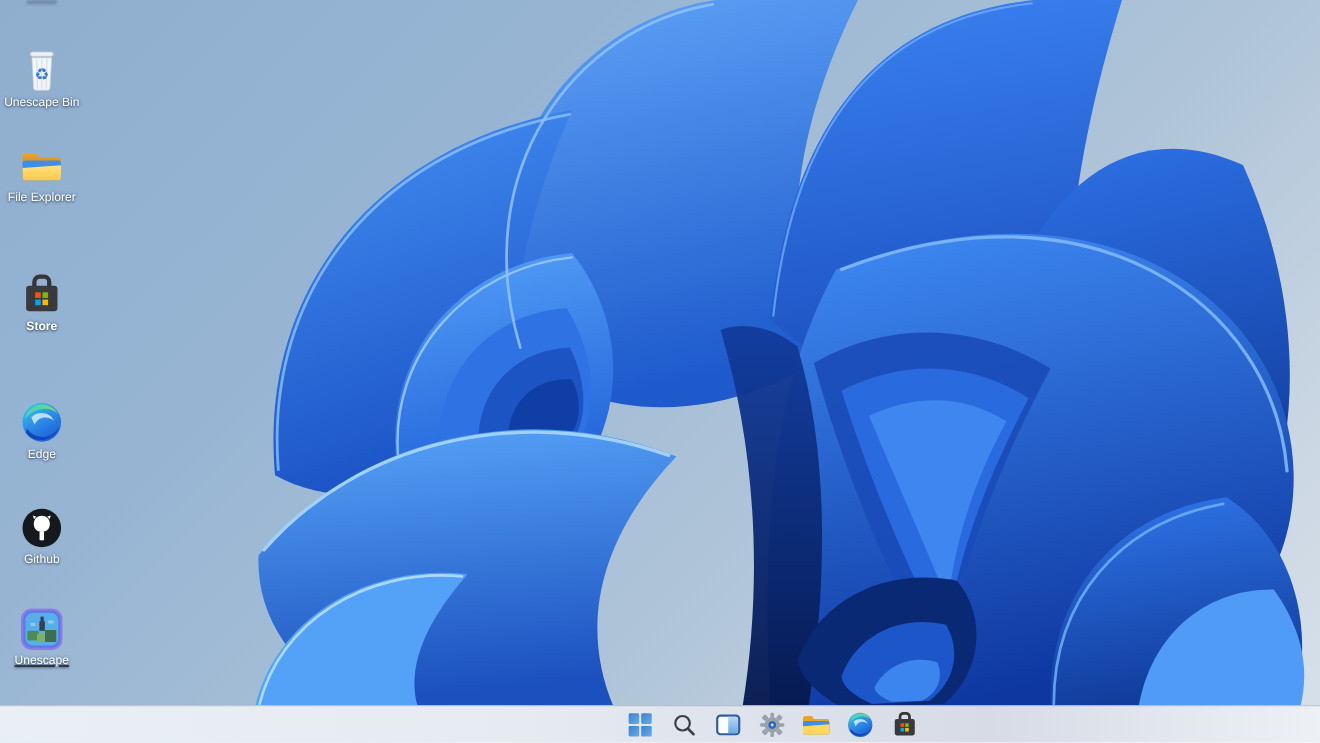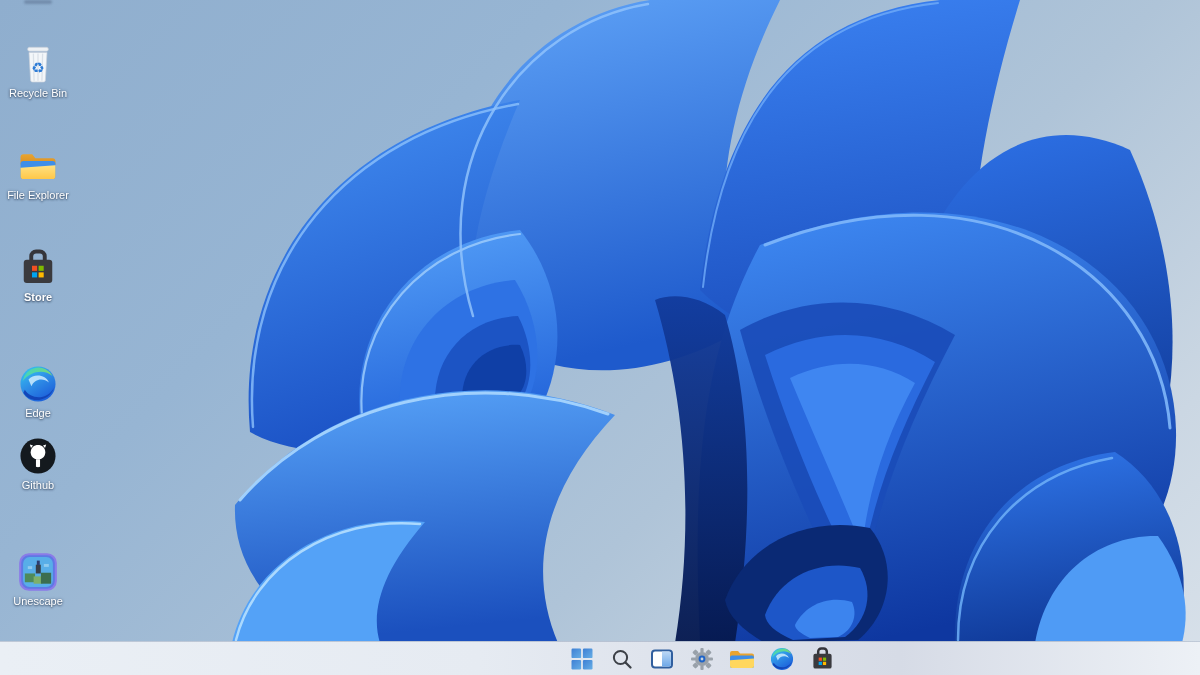--- a/index.html
+++ b/index.html
@@ -113,24 +113,24 @@
 
   <div class="desk-icon" style="top:44px;">
     <div class="art">
       <svg width="30" height="40" viewBox="0 0 26 34">
         <rect x="4" y="2.5" width="18" height="3.4" rx="1.6" fill="#EDF1F5" stroke="#C3CCD6" stroke-width="0.6"></rect>
         <path d="M5.2,7 L20.8,7 L19.4,31 Q19.3,32.6 17.8,32.6 L8.2,32.6 Q6.7,32.6 6.6,31 Z" fill="#F3F6F9" stroke="#C9D1DB" stroke-width="0.6"></path>
         <path d="M9,8 L9.6,31.5 M13,8 L13,31.5 M17,8 L16.4,31.5" stroke="#D9E0E8" stroke-width="1.1" fill="none"></path>
         <text x="13" y="24.5" font-size="13" text-anchor="middle" fill="#2E7CD6" font-family="'DejaVu Sans',sans-serif">♻</text>
       </svg>
     </div>
-    <div class="lbl">Recycle Bin</div>
-  </div>
-
-  <div class="desk-icon" style="top:146px;">
+    <div class="lbl">Unescape Bin</div>
+  </div>
+
+  <div class="desk-icon" style="top:131px;">
     <div class="art">
       <svg width="38" height="32" viewBox="0 0 26 22">
         <defs>
           <linearGradient id="fbody" x1="0" y1="0" x2="0" y2="1">
               <stop offset="0" stop-color="#E9A42F"></stop>
               <stop offset="1" stop-color="#D98F23"></stop>
             </linearGradient>
           <linearGradient id="ffront" x1="0" y1="0" x2="0" y2="1">
               <stop offset="0" stop-color="#FFE182"></stop>
               <stop offset="1" stop-color="#FFC748"></stop>
@@ -174,34 +174,34 @@
         </defs>
         <circle cx="13" cy="13" r="12" fill="url(#ebody)"></circle>
         <path d="M2.5,11 A11,11 0 0 1 23,7.5 C 17,2.5 8,4 2.5,11 Z" fill="url(#etop)" opacity="0.95"></path>
         <path d="M4,17 C 8,23.5 19,24.5 24,15.5 C 21,25 7.5,27 3,19 Z" fill="#1345B8"></path>
         <path d="M6.5,10 C 10,5.5 18.5,6.5 20.5,12 C 16.5,8.5 10.5,9.5 8.5,14.5 Z" fill="#D9F1FF" opacity="0.8"></path>
       </svg>
     </div>
     <div class="lbl">Edge</div>
   </div>
 
-  <div class="desk-icon" style="top:436px;justify-content:center;">
+  <div class="desk-icon" style="top:460px;justify-content:center;">
     <div class="art">
       <svg width="38" height="38" viewBox="0 0 26 26">
         <circle cx="13" cy="13" r="12" fill="#14191E"></circle>
         <path d="M8,10.5 C8,7.2 10.4,5.4 13,5.4 C15.6,5.4 18,7.2 18,10.5 C18,13.6 15.8,15.4 13,15.4 C10.2,15.4 8,13.6 8,10.5 Z" fill="#FFFFFF"></path>
         <path d="M8.2,7.5 L7.4,5.2 L9.6,5.9 Z" fill="#FFFFFF"></path>
         <path d="M17.8,7.5 L18.6,5.2 L16.4,5.9 Z" fill="#FFFFFF"></path>
         <path d="M11.6,15.2 L14.4,15.2 L14.4,20.4 Q13,21 11.6,20.4 Z" fill="#FFFFFF"></path>
       </svg>
     </div>
     <div class="lbl">Github</div>
   </div>
 
-  <div class="desk-icon" style="top:552px;">
+  <div class="desk-icon" style="top:552px;text-decoration:underline;">
     <div class="art">
       <svg width="38" height="38" viewBox="0 0 26 26">
         <rect x="0.8" y="0.8" width="24.4" height="24.4" rx="6" fill="#5E79E4" stroke="#8B7BE8" stroke-width="1.4"></rect>
         <rect x="2.8" y="2.8" width="20.4" height="20.4" rx="4.5" fill="#58AEE8"></rect>
         <rect x="4" y="14" width="7" height="6" fill="#4E8A5A"></rect>
         <rect x="10" y="16" width="6" height="5" fill="#7FB069"></rect>
         <rect x="15" y="13.5" width="7" height="7.5" fill="#3C6E4F"></rect>
         <rect x="11.5" y="8" width="3.4" height="6" fill="#37404A"></rect>
         <rect x="12.2" y="5.2" width="2" height="3" fill="#2C3E70"></rect>
         <rect x="6" y="9" width="3" height="2" fill="#8FCBEF"></rect>

